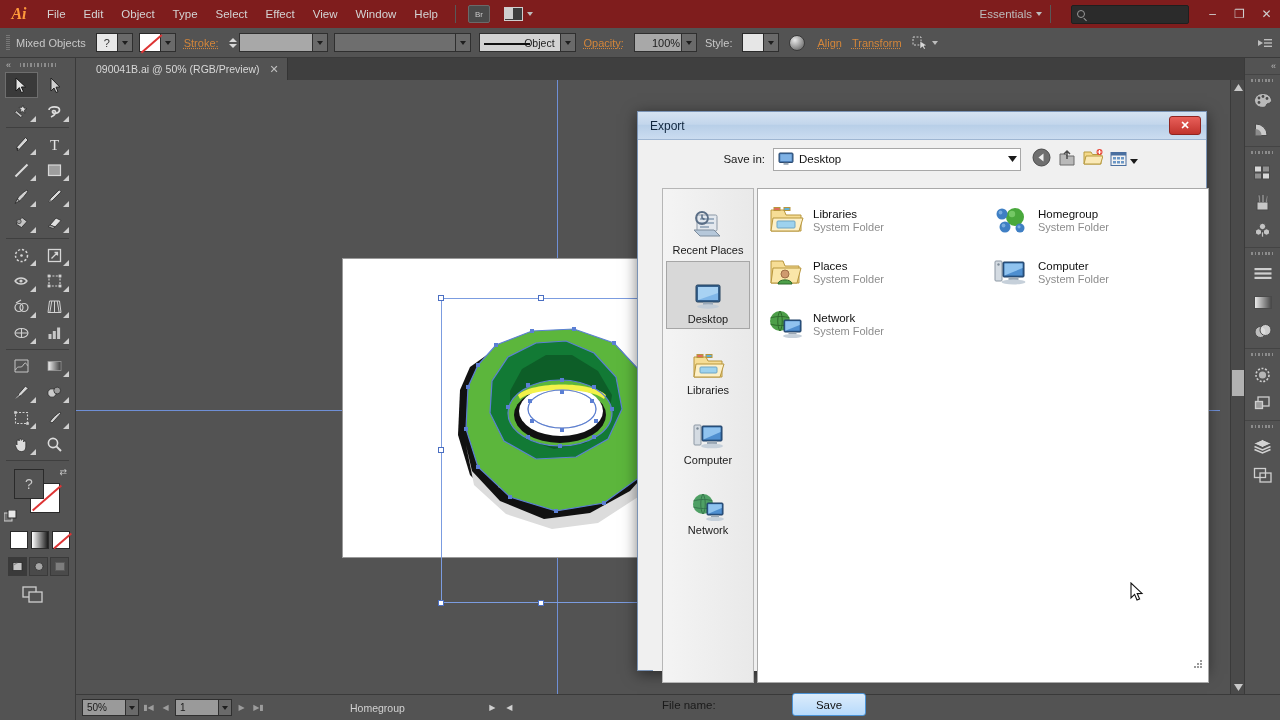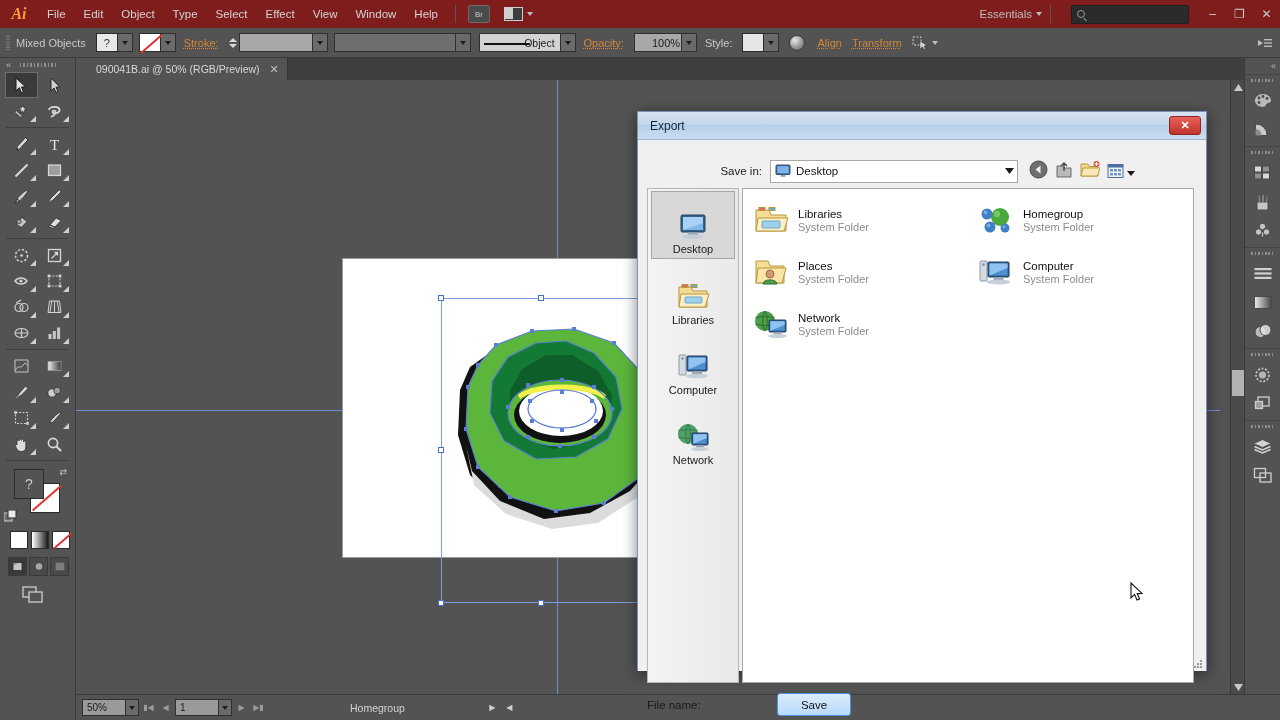--- a/index.html
+++ b/index.html
@@ -280,21 +280,21 @@
     border-bottom:1px solid #9fb6d2;
   }
   .dlg-title-text { font-size:12px; color:#10263e; }
   .dlg-close {
     margin-left:auto; margin-right:5px; width:32px; height:19px;
     background: linear-gradient(to bottom,#e8605a,#c1332d);
     border:1px solid #8f2420; border-radius:3px;
     color:#fff; font-size:11px; font-weight:bold;
     display:flex; align-items:center; justify-content:center;
   }
-  .dlg-body { padding:12px; position:relative; height:531px; background:#f0f0f0; }
+  .dlg-body { padding:0; position:relative; height:531px; background:#f0f0f0;margin-left:15px; }
 
   .saveinrow {
     display:flex; align-items:center; height:38px; padding-left:0;
   }
   .saveinlbl { font-size:11.5px; color:#1a1a1a; width:120px; text-align:right; padding-right:8px; }
   .saveincombo {
     width:248px; height:23px; background:#fff; border:1px solid #a8a8a8;
     display:flex; align-items:center; padding-left:4px; position:relative;
   }
   .saveincombo .lbl { font-size:11.5px; color:#111; margin-left:5px; }
@@ -997,20 +997,32 @@
             <span style="margin-left:3px;">
               <svg width="8" height="5" viewBox="0 0 8 5">
                   <path d="M0 0 L8 0 L4 5 Z" fill="#1a1a1a"></path>
                 </svg>
             </span>
           </span>
         </div>
       </div>
 
       <div class="places">
+        <div class="place">
+          <svg width="36" height="34" viewBox="0 0 36 34">
+            <rect x="7" y="7" width="20" height="16" rx="1.5" fill="#e3e8ee" stroke="#8b97a5"></rect>
+            <rect x="10" y="10" width="14" height="2" fill="#9fb0c2"></rect>
+              <rect x="10" y="14" width="14" height="2" fill="#9fb0c2"></rect>
+              <rect x="10" y="18" width="9" height="2" fill="#9fb0c2"></rect>
+            <path d="M4 22 L24 22 L30 28 L10 28 Z" fill="#b6c8da" stroke="#7d8c9c"></path>
+            <circle cx="12" cy="10" r="6" fill="none" stroke="#5a6e86" stroke-width="1.8"></circle>
+            <path d="M12 6.5 L12 10 L14.5 11.5" stroke="#5a6e86" stroke-width="1.5" fill="none"></path>
+          </svg>
+          <div class="lbl">Recent Places</div>
+        </div>
         <div class="place sel">
           <svg width="36" height="30" viewBox="0 0 36 30">
             <rect x="6" y="4" width="24" height="17" rx="1.5" fill="#36628f" stroke="#24425f"></rect>
             <rect x="8" y="6" width="20" height="13" fill="#7fb6e8"></rect>
             <path d="M8 6 L28 6 L28 12 L8 19 Z" fill="#a8d2f3"></path>
             <rect x="13" y="21.5" width="10" height="2.6" fill="#9aa9b8"></rect>
             <ellipse cx="18" cy="25.5" rx="11" ry="2.2" fill="#c3cdd7"></ellipse>
           </svg>
           <div class="lbl">Desktop</div>
         </div>

